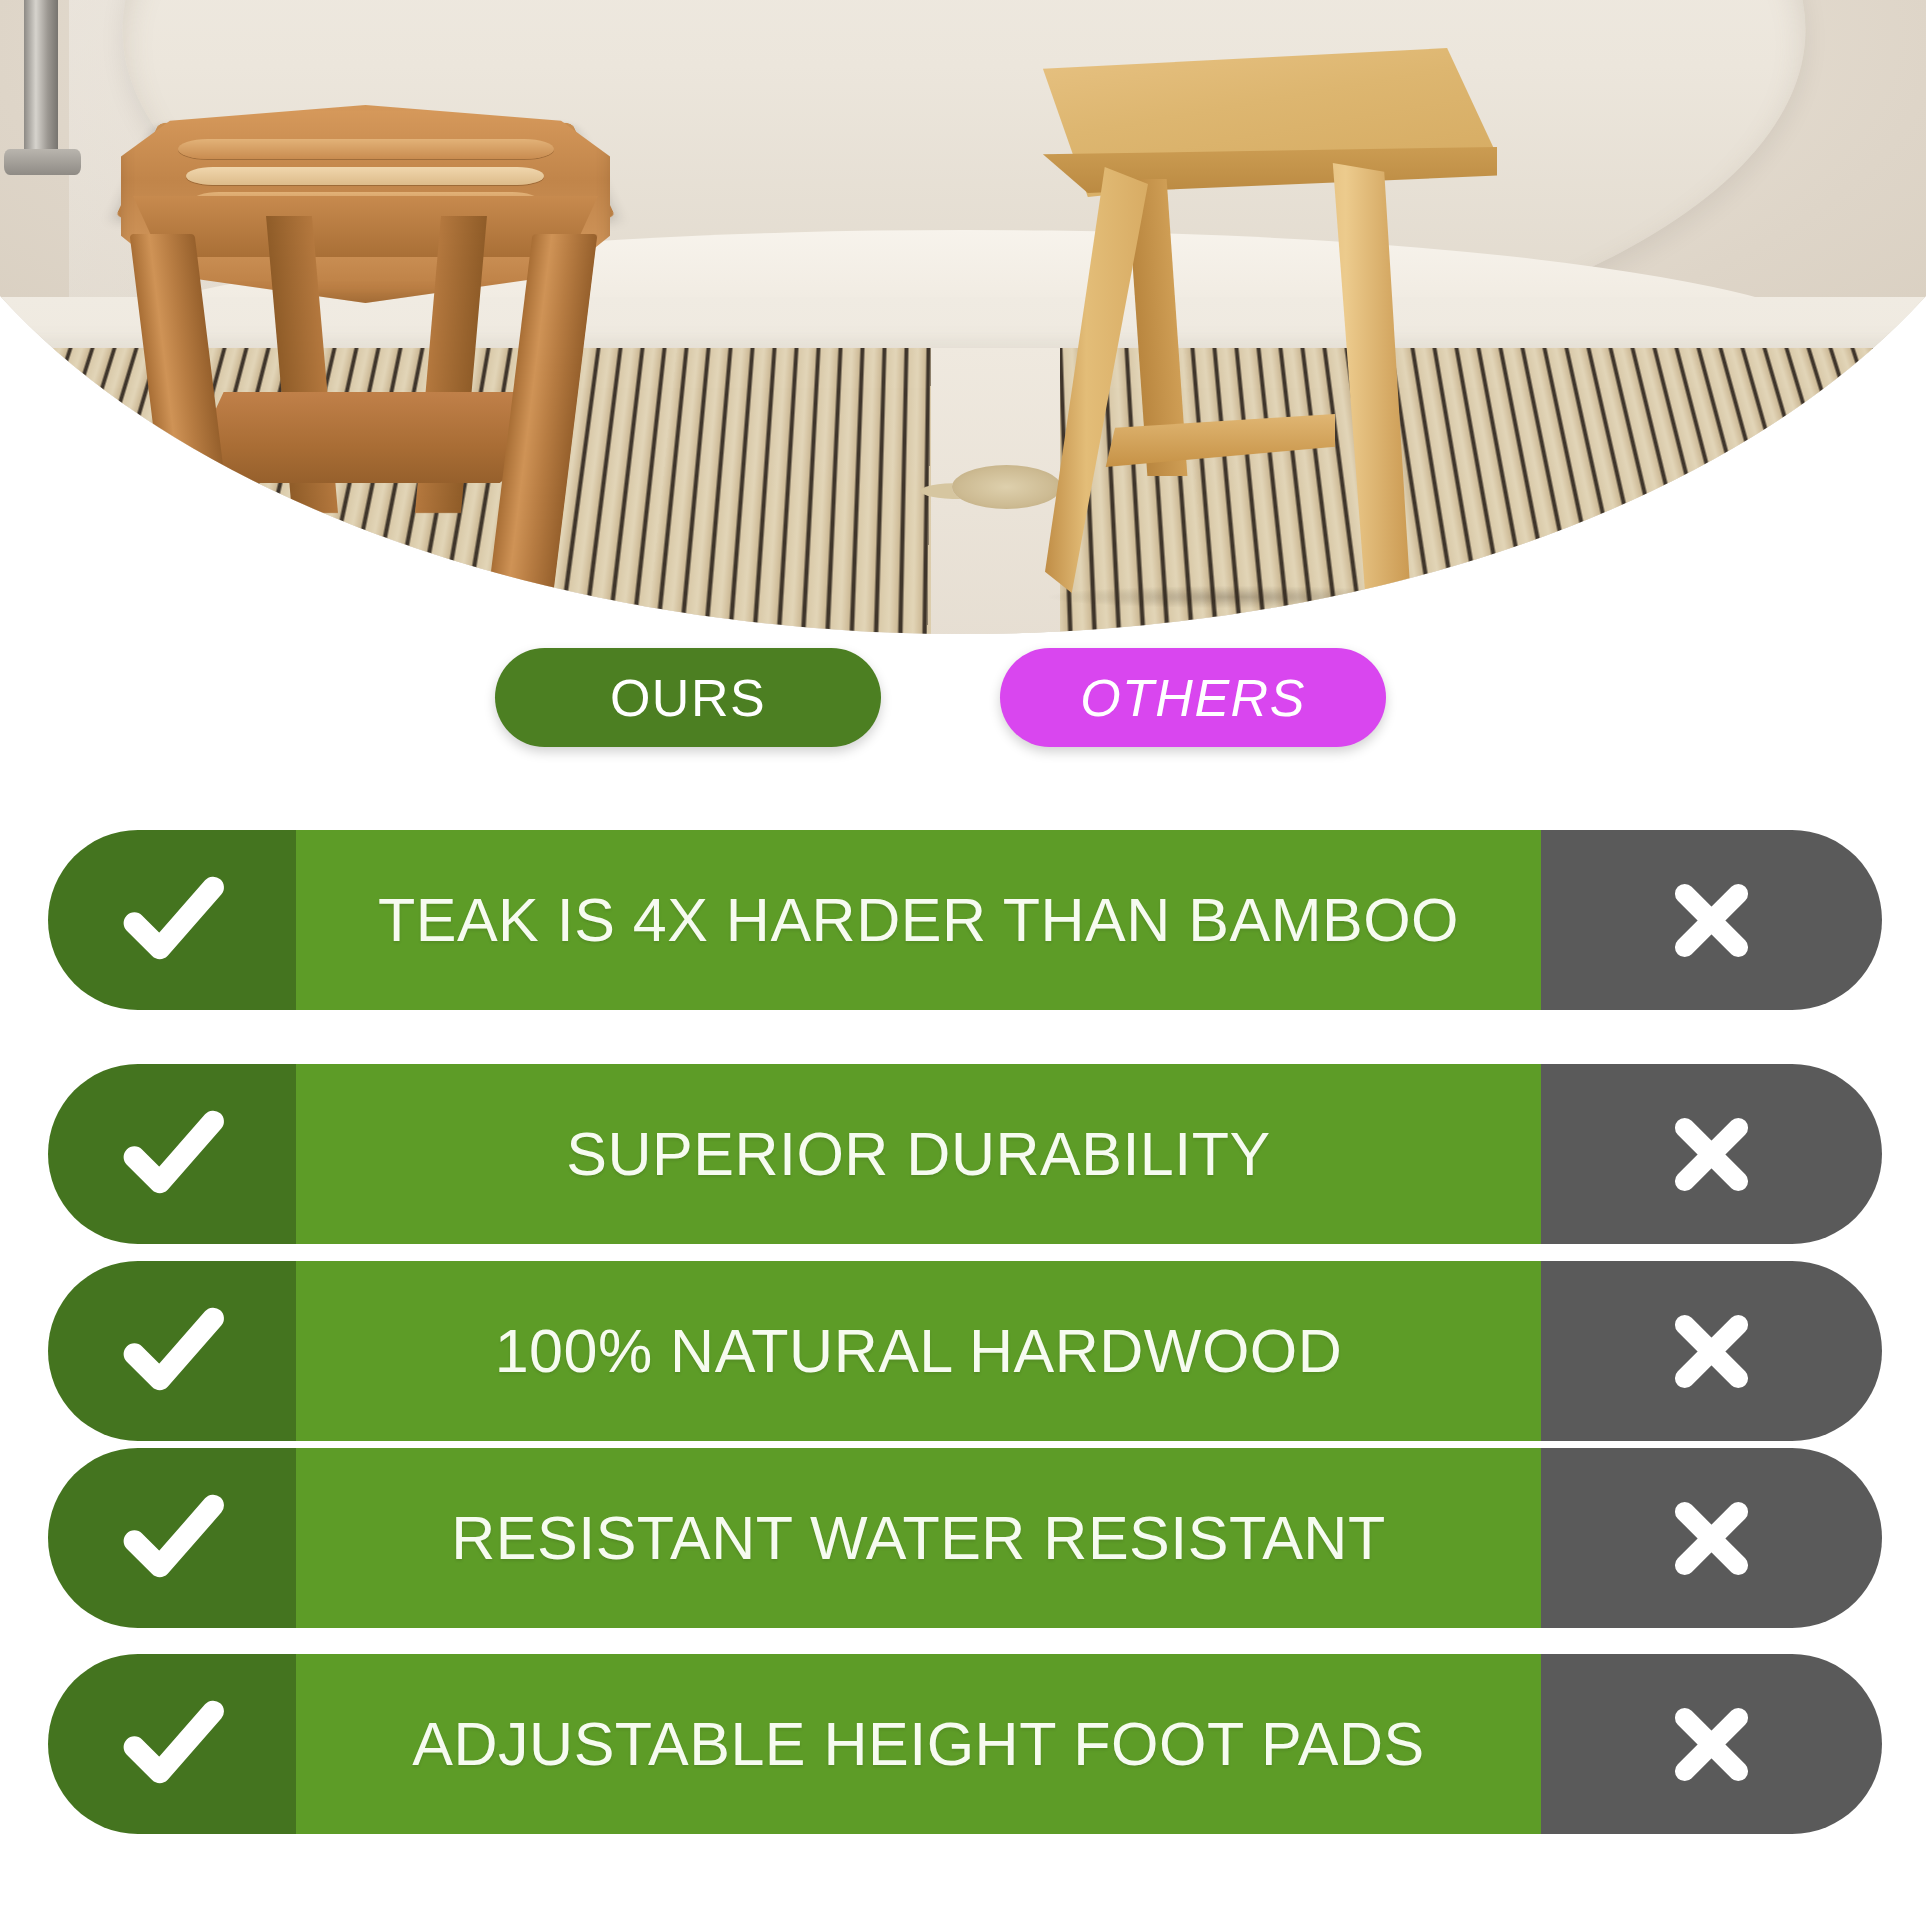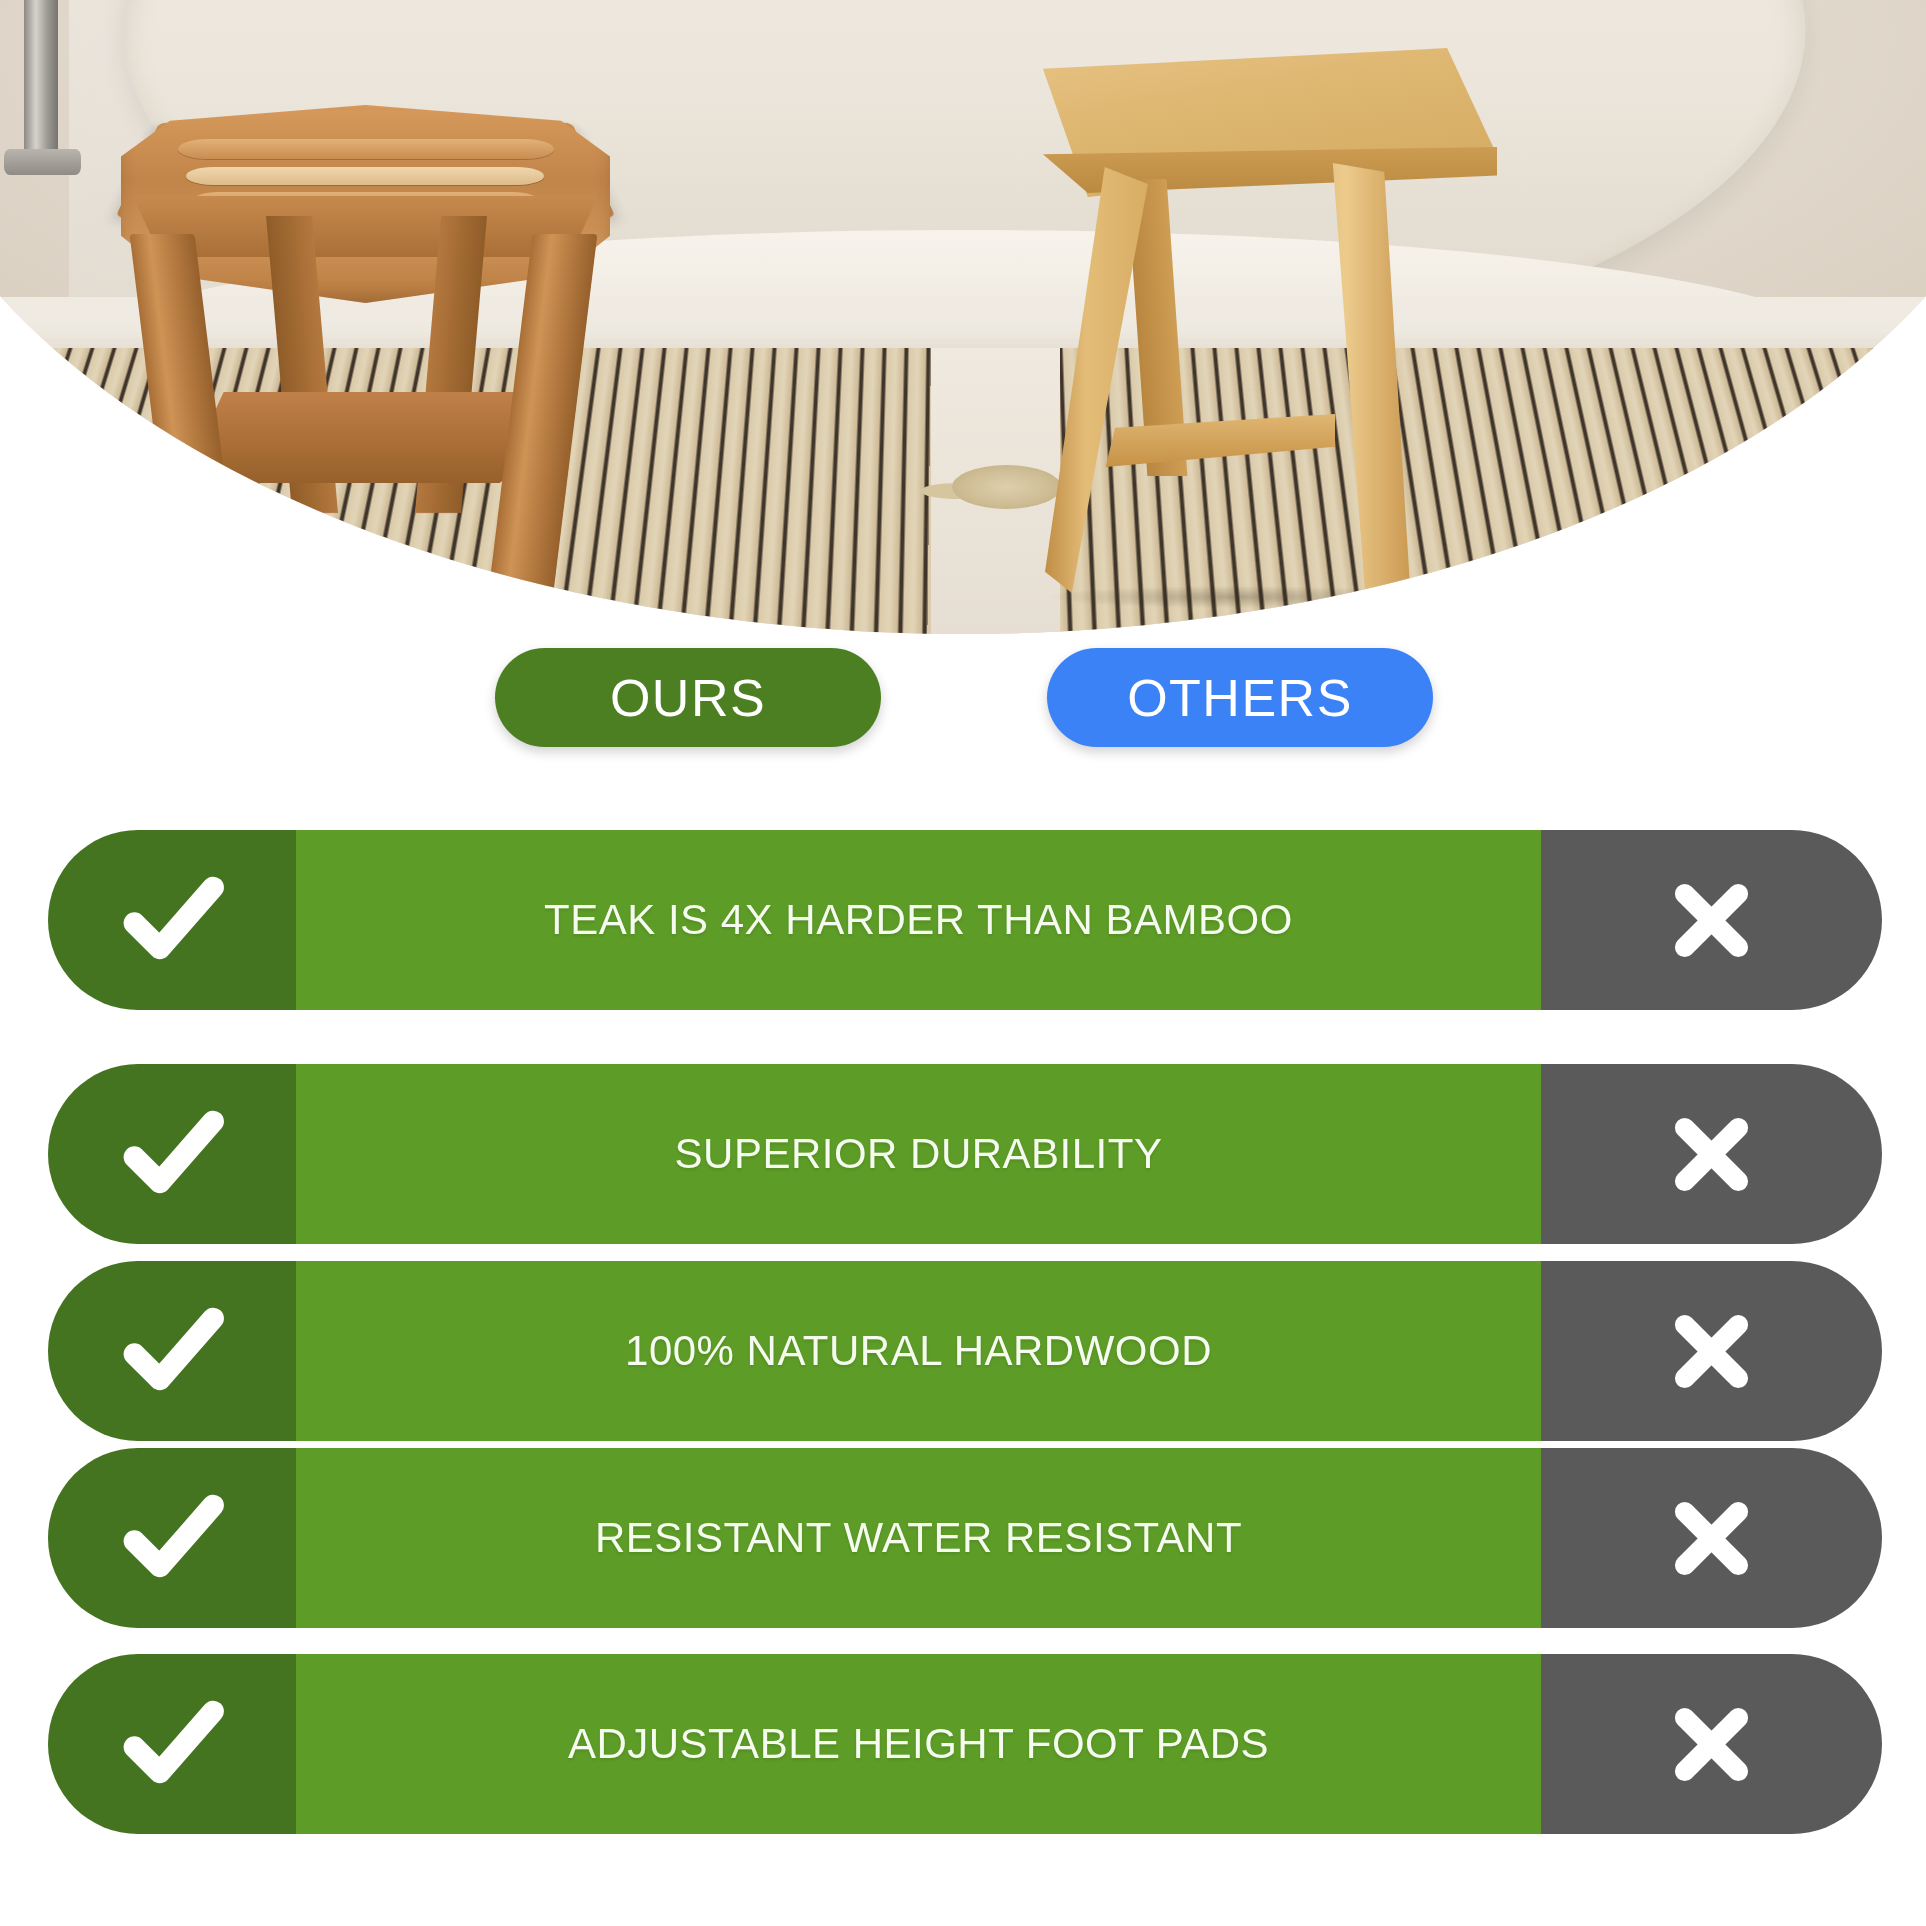--- a/index.html
+++ b/index.html
@@ -185,21 +185,21 @@
 
   
   .badge-row{ position:absolute; left:0; top:648px; width:1927px; height:114px; }
   .badge{
     position:absolute; height:99px; border-radius:51px;
     display:flex; align-items:center; justify-content:center;
     color:#ffffff; font-size:52px; letter-spacing:1.5px; font-weight:400;
     box-shadow:0 5px 12px rgba(0,0,0,.18);
   }
   .badge-ours{ left:495px; width:386px; background:#4c7f22; }
-  .badge-others{ left:1047px; width:386px; background:#3b82f6; }
+  .badge-others{ left:1000px; width:386px; background:#d946ef;font-style:italic; }
 
   
   .rows{ position:absolute; left:0; top:830px; width:1927px; height:1069px; }
   .row{
     position:absolute; left:48px; width:1834px; height:180px;
     display:flex; align-items:stretch;
   }
   .r0{ top:0px; } .r1{ top:206px;margin-top:28px; } .r2{ top:412px;margin-top:19px; }
   .r3{ top:618px; } .r4{ top:824px;justify-content:flex-end; }
 
@@ -210,21 +210,21 @@
     display:flex; align-items:center; justify-content:center;
     flex:none;
   }
   .cell-text{
     position:relative; flex:1;
     background:#5d9c27;
     display:flex; align-items:center; justify-content:center;
     text-align:center;
   }
   .cell-text span{
-    color:#f6fbf0; font-size:42px; letter-spacing:0.5px; font-weight:400;
+    color:#f6fbf0; font-size:61px; letter-spacing:0.5px; font-weight:400;
     text-shadow:0 2px 3px rgba(0,0,0,.10);
     white-space:nowrap;
   }
   .cell-x{
     position:relative; width:341px; flex:none;
     background:#5a5a5a;
     border-radius:0 91px 91px 0;
     display:flex; align-items:center; justify-content:center;
   }
 

